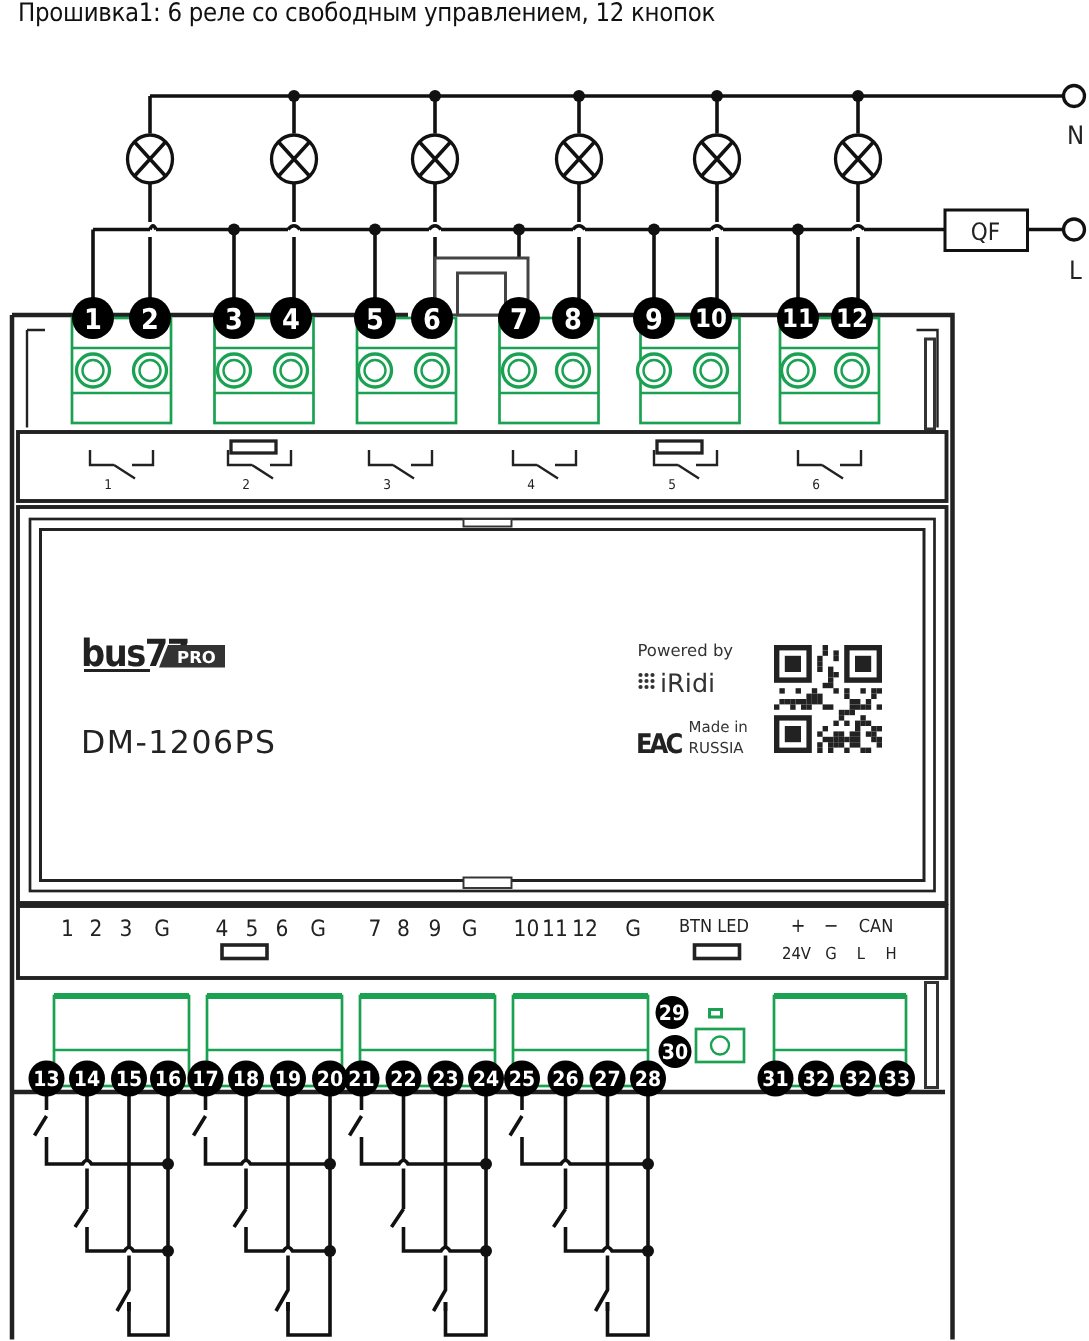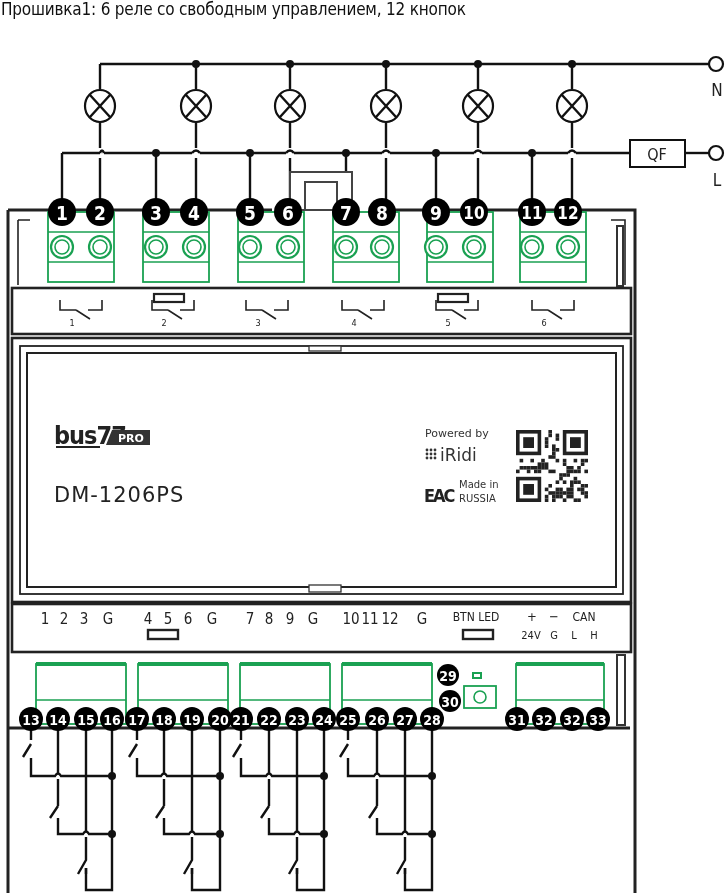--- a/index.html
+++ b/index.html
@@ -1,17 +1,17 @@
 <!DOCTYPE html>
 <html><head>
 <meta charset="utf-8">
 <style>
   html,body{margin:0;padding:0;background:#fff;}
   body{width:726px;height:894px;position:relative;overflow:hidden;font-family:"DejaVu Sans Condensed","DejaVu Sans",sans-serif;}
-  #title{position:absolute;left:1px;top:-1px;font-size:17px;color:#111;white-space:nowrap;letter-spacing:-0.2px;}
+  #title{position:absolute;left:12px;top:-1px;font-size:17px;color:#111;white-space:nowrap;letter-spacing:-0.2px;}
   svg{position:absolute;left:0;top:0;}
   .w{stroke:#111;stroke-width:2.4;fill:none;}
   .box{stroke:#222;stroke-width:3;fill:#fff;}
   .thin{stroke:#222;stroke-width:1.6;fill:none;}
   .grn{stroke:#1aa152;stroke-width:1.8;fill:#fff;}
   .grnf{stroke:none;fill:#1aa152;}
   .badge{fill:#000;}
   .badge-t{fill:#fff;font-family:"DejaVu Sans Condensed","DejaVu Sans",sans-serif;font-weight:bold;text-anchor:middle;dominant-baseline:central;}
   .lbl{fill:#222;font-family:"DejaVu Sans Condensed","DejaVu Sans",sans-serif;text-anchor:middle;}
   .dot{fill:#111;}

